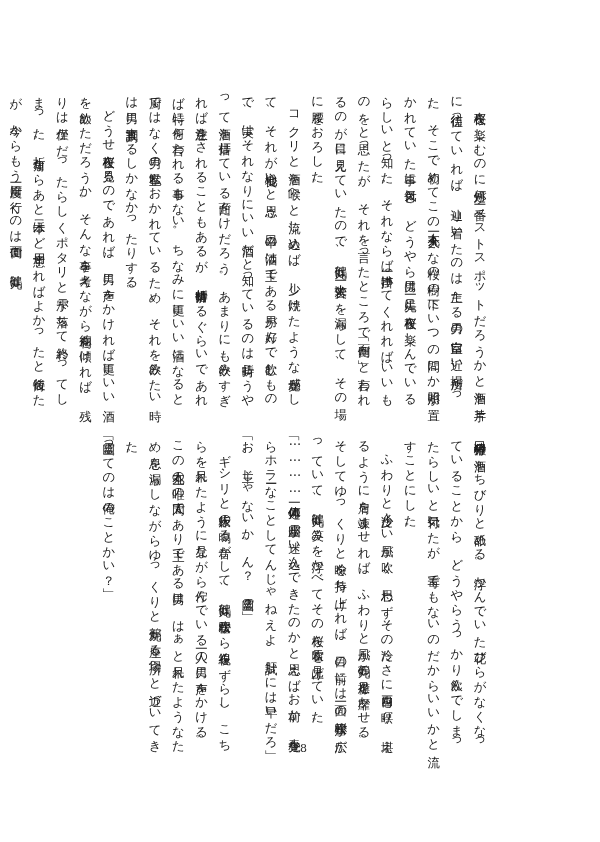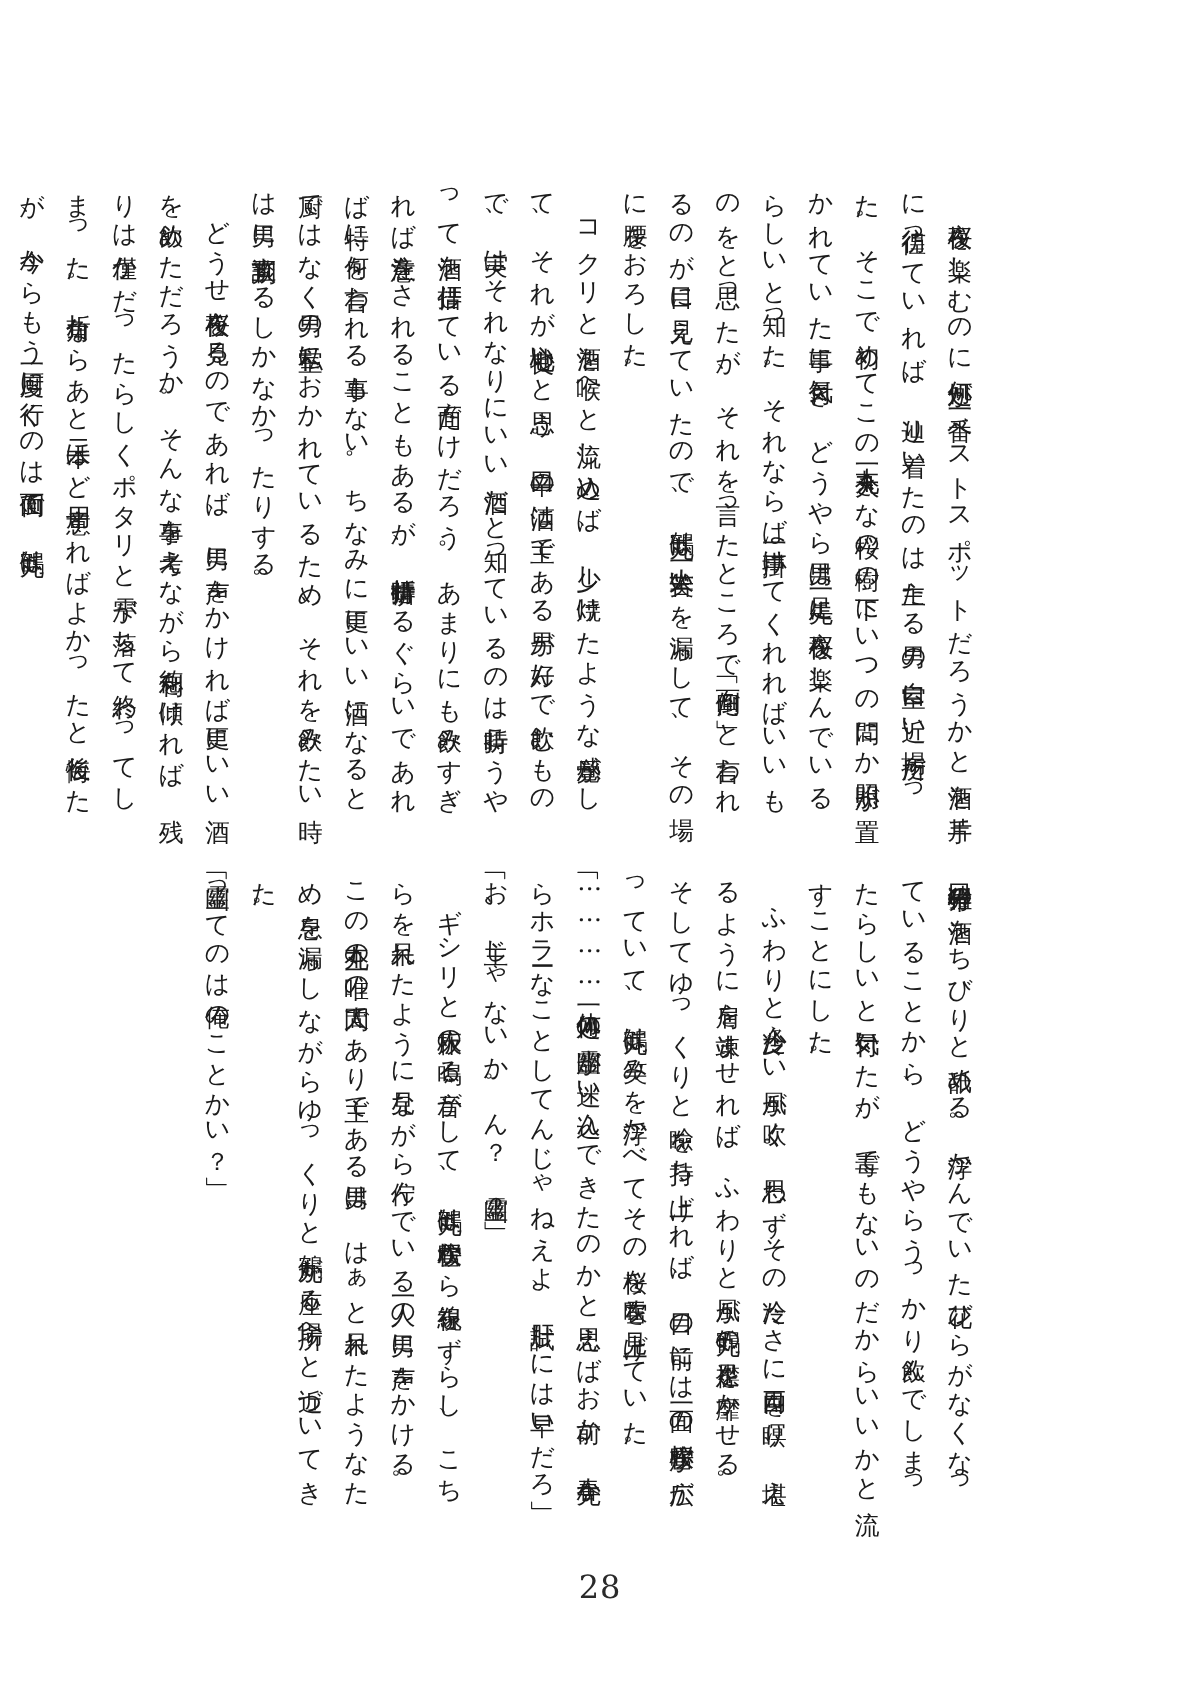--- a/index.html
+++ b/index.html
@@ -44,23 +44,23 @@
     right: 108px;
     top: 432px;
     height: 314px;
     width: 400px;
   }
 
   .page-number {
     position: absolute;
     left: 0;
     right: 0;
-    top: 784px;
+    top: 742px;
     text-align: center;
-    font-size: 16px;
+    font-size: 11px;
     color: #2a2a2a;
     font-family: "DejaVu Serif", "Liberation Serif", serif;
     letter-spacing: 0.5px;
   }
 </style>
 </head>
 <body>
 
 <div class="page">
 

